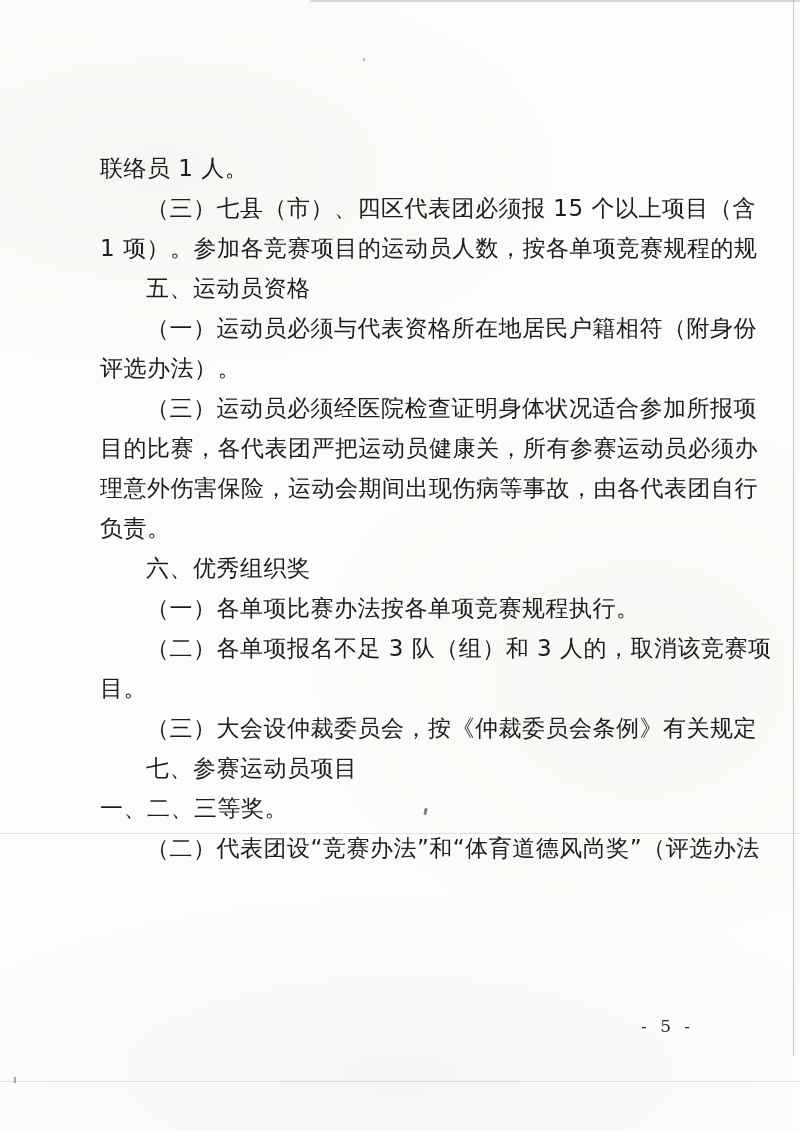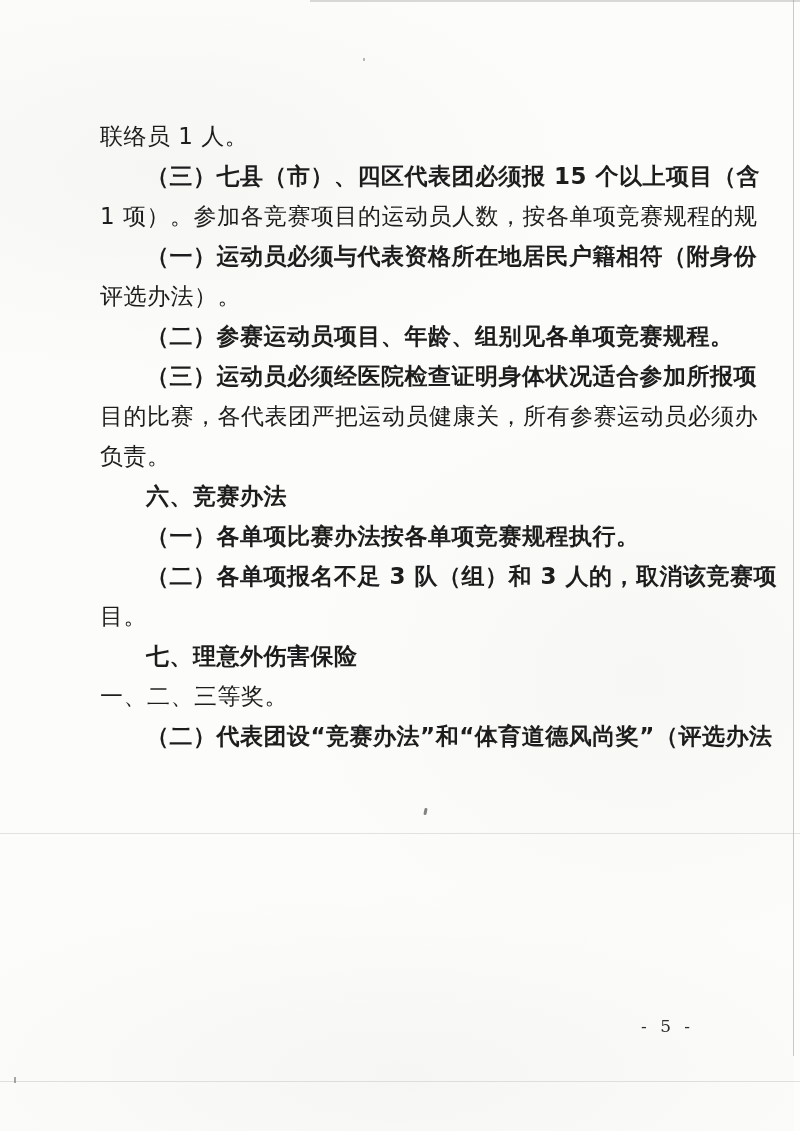--- a/index.html
+++ b/index.html
@@ -24,33 +24,32 @@
     inset: 0;
     background:
       radial-gradient(ellipse 600px 300px at 20% 15%, rgba(240,240,237,0.5), transparent 70%),
       radial-gradient(ellipse 500px 400px at 80% 60%, rgba(243,243,240,0.55), transparent 70%),
       radial-gradient(ellipse 700px 250px at 50% 95%, rgba(240,240,238,0.5), transparent 75%);
     pointer-events: none;
   }
   .text-block {
     position: absolute;
     left: 100px;
-    top: 116px;
+    top: 148px;
     width: 612px;
   }
   .line {
     height: 40px;
     line-height: 40px;
     font-size: 23px;
     letter-spacing: 0.5px;
     white-space: nowrap;
   }
   .line.indent {
     padding-left: 46px;
-    font-weight: bold;
   }
   .page-number {
     position: absolute;
     left: 641px;
     top: 1016px;
     font-family: "DejaVu Serif", "Liberation Serif", serif;
     font-size: 17px;
     letter-spacing: 4px;
     color: #2e2e2e;
   }
@@ -124,31 +123,33 @@
 </style>
 </head>
 <body>
 
 <div class="page">
 
   <div class="text-block">
     <div class="line">联络员 1 人。</div>
     <div class="line indent">（三）七县（市）、四区代表团必须报 15 个以上项目（含</div>
     <div class="line">1 项）。参加各竞赛项目的运动员人数，按各单项竞赛规程的规</div>
+    <div class="line indent">五、运动员资格</div>
     <div class="line indent">（一）运动员必须与代表资格所在地居民户籍相符（附身份</div>
     <div class="line">评选办法）。</div>
-    <div class="line indent">（二）参赛运动员项目、年龄、组别见各单项竞赛规程。</div>
     <div class="line indent">（三）运动员必须经医院检查证明身体状况适合参加所报项</div>
     <div class="line">目的比赛，各代表团严把运动员健康关，所有参赛运动员必须办</div>
+    <div class="line">理意外伤害保险，运动会期间出现伤病等事故，由各代表团自行</div>
     <div class="line">负责。</div>
-    <div class="line indent">六、竞赛办法</div>
+    <div class="line indent">六、优秀组织奖</div>
     <div class="line indent">（一）各单项比赛办法按各单项竞赛规程执行。</div>
     <div class="line indent">（二）各单项报名不足 3 队（组）和 3 人的，取消该竞赛项</div>
     <div class="line">目。</div>
-    <div class="line indent">七、理意外伤害保险</div>
+    <div class="line indent">（三）大会设仲裁委员会，按《仲裁委员会条例》有关规定</div>
+    <div class="line indent">七、参赛运动员项目</div>
     <div class="line">一、二、三等奖。</div>
     <div class="line indent">（二）代表团设“竞赛办法”和“体育道德风尚奖”（评选办法</div>
   </div>
 
   <div class="page-number">- 5 -</div>
 
   <div class="scan-edge-right-margin"></div>
   <div class="scan-edge-right"></div>
   <div class="scan-edge-top"></div>
   <div class="scan-line-a"></div>

